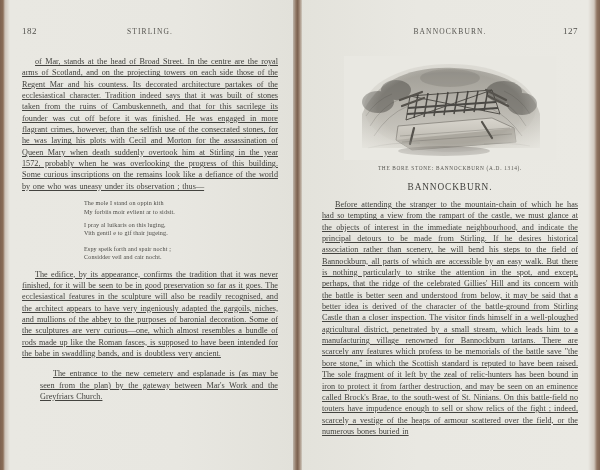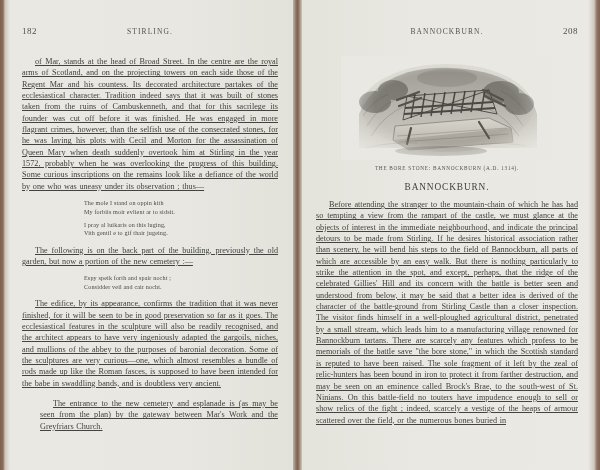--- a/index.html
+++ b/index.html
@@ -29,21 +29,21 @@
     overflow: hidden;
   }
   .page-left {
     width: 296px;
     padding: 26px 18px 10px 22px;
     background:
       linear-gradient(90deg, #7d6250 0px, #8a6d58 3px, #cdc4ba 5px, #e9e8e2 10px, #e8e7e1 60%, #e2e1da 100%);
   }
   .page-right {
     width: 304px;
-    padding: 26px 22px 10px 20px;
+    padding: 26px 22px 10px 26px;
     background:
       linear-gradient(270deg, #7d6250 0px, #8f7360 3px, #d2c9bf 6px, #eae9e3 12px, #e9e8e2 60%, #e3e2db 100%);
   }
   .gutter {
     position: absolute;
     top: 0;
     left: 293px;
     width: 9px;
     height: 470px;
     background: linear-gradient(90deg,
@@ -142,39 +142,38 @@
       <div class="stanza">
         <div>The mole I stand on oppin kith</div>
         <div>My forbiis moir evlient ar to sidsit.</div>
       </div>
       <div class="stanza">
         <div>I pray al luikaris on this luging,</div>
         <div>Vith gentil e to gif thair jugeing.</div>
       </div>
     </div>
 
-    <p class="body">The following is on the back part of the building, previously the old garden, but now a portion of the new cemetery :—</p>
 
     <div class="verse">
       <div class="stanza">
         <div>Espy speik forth and spair nocht ;</div>
         <div>Considder veil and cair nocht.</div>
       </div>
     </div>
 
     <p class="body">The edifice, by its appearance, confirms the tradition that it was never finished, for it will be seen to be in good preservation so far as it goes. The ecclesiastical features in the sculpture will also be readily recognised, and the architect appears to have very ingeniously adapted the gargoils, niches, and mullions of the abbey to the purposes of baronial decoration. Some of the sculptures are very curious—one, which almost resembles a bundle of rods made up like the Roman fasces, is supposed to have been intended for the babe in swaddling bands, and is doubtless very ancient.</p>
     <p class="body gap">The entrance to the new cemetery and esplanade is (as may be seen from the plan) by the gateway between Mar's Work and the Greyfriars Church.</p>
   </div>
 
   <div class="gutter"></div>
 
   <div class="page page-right">
     <div class="pg-head">
       <span class="run-head">BANNOCKBURN.</span>
-      <span class="folio folio-right">208</span>
+      <span class="folio folio-right">127</span>
     </div>
 
     <div class="fig">
       <div class="fig-plate">
         <svg viewBox="0 0 212 104" width="212" height="104">
           <defs>
             <radialGradient id="vig" cx="50%" cy="50%" r="62%">
               <stop offset="55%" stop-color="#e9e8e2" stop-opacity="0"></stop>
               <stop offset="100%" stop-color="#e9e8e2" stop-opacity="1"></stop>
             </radialGradient>

